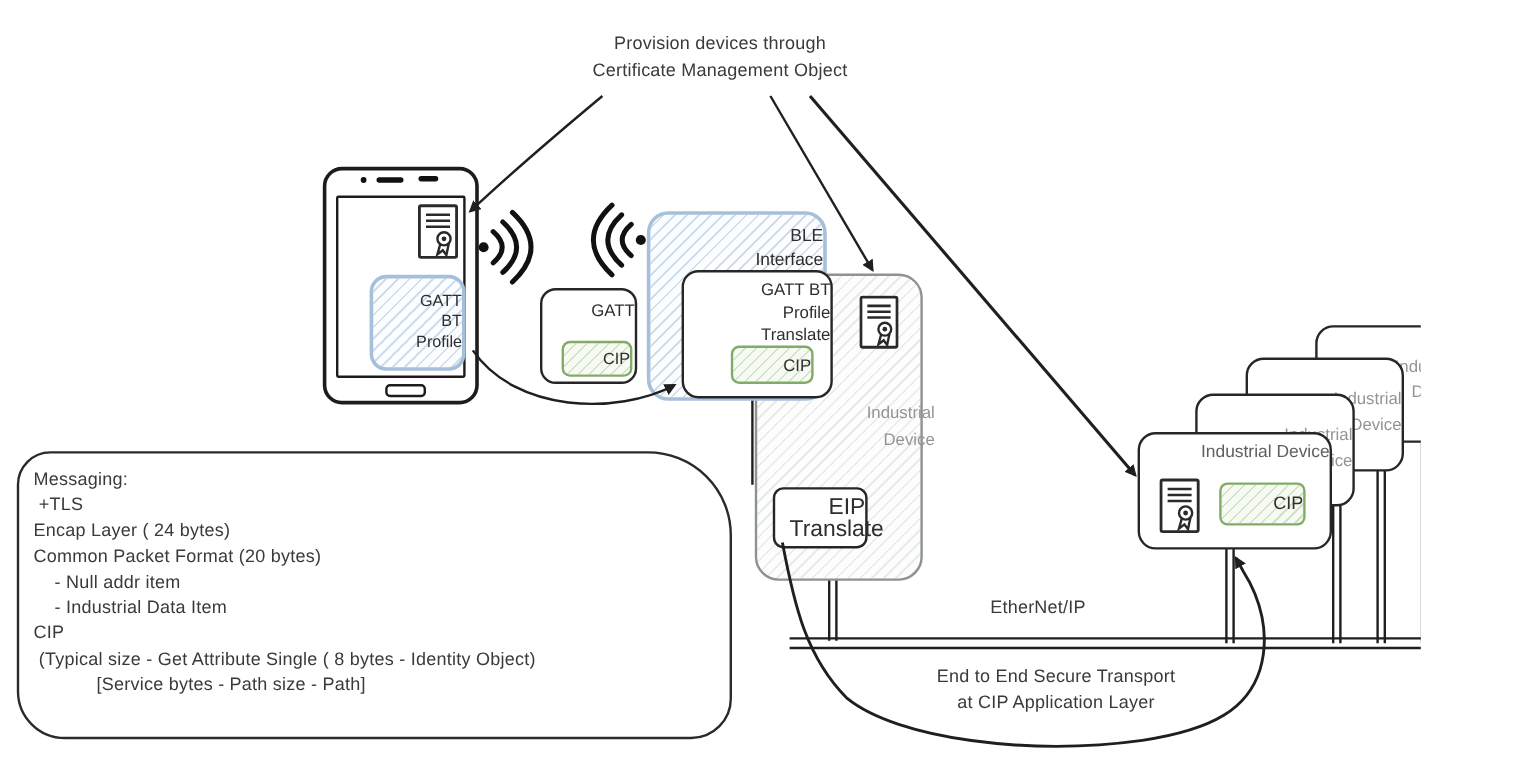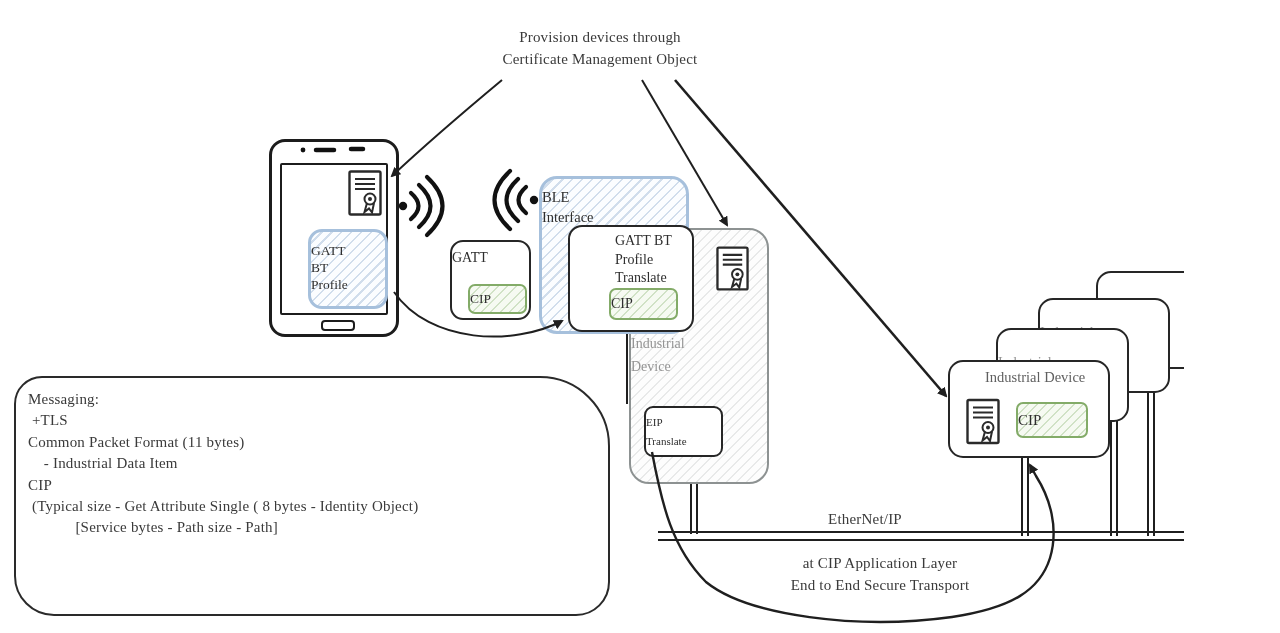--- a/index.html
+++ b/index.html
@@ -1,31 +1,31 @@
 <!DOCTYPE html>
 <html><head>
 <meta charset="utf-8">
 <style>
   html,body{margin:0;padding:0;background:#ffffff;}
   .canvas{position:relative;width:1184px;height:633px;background:#ffffff;overflow:hidden;
-          font-family:Liberation Serif, serif;color:#2e2e2e;}
+          font-family:Liberation Sans, sans-serif;color:#2e2e2e;}
   svg.layer{position:absolute;left:0;top:0;width:1280px;height:633px;}
   #bg-layer{z-index:1;}
   #fg-layer{z-index:3;pointer-events:none;}
   .abs{position:absolute;box-sizing:border-box;}
   .z2{z-index:2;}
   .note{text-align:center;font-size:15px;line-height:22px;color:#3a3a3a;letter-spacing:.2px;}
   .box{position:absolute;box-sizing:border-box;border:2.5px solid #262626;border-radius:12px;background:#fff;}
   .hatch-blue{border:3px solid #a6c0dc;border-radius:18px;
       background-image:repeating-linear-gradient(135deg,rgba(140,170,205,.38) 0 1.6px,transparent 1.6px 7px);}
   .hatch-green{border:2.2px solid #83ab68;border-radius:7px;
       background-image:repeating-linear-gradient(135deg,rgba(130,175,105,.32) 0 1.4px,transparent 1.4px 6.5px);}
   .hatch-gray{border:2px solid #8d9292;border-radius:20px;
       background-image:repeating-linear-gradient(135deg,rgba(150,155,155,.20) 0 1.4px,transparent 1.4px 7px);}
-  .lbl{text-align:left;font-size:14px;line-height:18.5px;color:#2e2e2e;}
+  .lbl{text-align:right;font-size:14px;line-height:18.5px;color:#2e2e2e;margin-left:12px;}
   .muted{color:#949494;}
   .msgbox{left:14px;top:376px;width:596px;height:240px;border:2.5px solid #2a2a2a;
       border-radius:28px 70px 34px 40px;background:#fff;padding:11px 0 0 12px;}
   .msgbox span{display:block;white-space:pre;font-size:15px;line-height:21.4px;color:#3a3a3a;letter-spacing:.2px;}
   .cert{position:absolute;}
 </style>
 </head>
 <body>
 
 <div class="canvas">
@@ -44,41 +44,43 @@
   </svg>
 
   <div class="abs z2 note" style="left:420px;top:26px;width:360px;">
     <span style="display:block">Provision devices through</span>
     <span style="display:block">Certificate Management Object</span>
   </div>
 
   <div class="abs z2 msgbox">
     <span>Messaging:</span>
     <span> +TLS</span>
-    <span>Common Packet Format (11 bytes)</span>
+    <span>Encap Layer ( 24 bytes)</span>
+    <span>Common Packet Format (20 bytes)</span>
+    <span>    - Null addr item</span>
     <span>    - Industrial Data Item</span>
     <span>CIP</span>
     <span> (Typical size - Get Attribute Single ( 8 bytes - Identity Object)</span>
     <span>            [Service bytes - Path size - Path]</span>
   </div>
 
   <div class="abs z2 hatch-gray" style="left:629px;top:228px;width:140px;height:256px;background-color:#fdfdfd;">
     <svg class="cert" style="left:85px;top:16px;" width="33" height="45" viewBox="0 0 34 46">
       <rect x="1.5" y="1.5" width="31" height="43" rx="1.5" fill="#fff" stroke="#2a2a2a" stroke-width="2.4"></rect>
       <path d="M7 9 h20 M7 14 h20 M7 19 h20" stroke="#2a2a2a" stroke-width="2.2" fill="none"></path>
       <circle cx="22" cy="29" r="5.5" fill="none" stroke="#2a2a2a" stroke-width="2"></circle>
       <circle cx="22" cy="29" r="2" fill="#2a2a2a"></circle>
       <path d="M19 33 L16.5 42 L21 38.5 L24 42.5 L26 33" fill="none" stroke="#2a2a2a" stroke-width="2"></path>
     </svg>
     <div class="abs lbl muted" style="left:0;top:102px;width:100%;line-height:23px;">
       <span style="display:block">Industrial</span>
       <span style="display:block">Device</span>
     </div>
     <div class="box" style="left:13px;top:176px;width:79px;height:51px;border-radius:9px;padding-top:5px;">
-      <div class="lbl" style="font-size:11px;line-height:19px;">
+      <div class="lbl" style="font-size:19px;line-height:19px;">
         <span style="display:block">EIP</span>
         <span style="display:block">Translate</span>
       </div>
     </div>
   </div>
 
   <div class="abs z2 hatch-blue" style="left:539px;top:176px;width:150px;height:158px;background-color:#fbfdff;">
     <div class="lbl" style="padding-top:8px;font-size:14.5px;line-height:20px;">
       <span style="display:block">BLE</span>
       <span style="display:block">Interface</span>
@@ -147,24 +149,24 @@
       <path d="M7 9 h20 M7 14 h20 M7 19 h20" stroke="#2a2a2a" stroke-width="2.2" fill="none"></path>
       <circle cx="22" cy="29" r="5.5" fill="none" stroke="#2a2a2a" stroke-width="2"></circle>
       <circle cx="22" cy="29" r="2" fill="#2a2a2a"></circle>
       <path d="M19 33 L16.5 42 L21 38.5 L24 42.5 L26 33" fill="none" stroke="#2a2a2a" stroke-width="2"></path>
     </svg>
     <div class="abs hatch-green" style="left:66px;top:40px;width:72px;height:36px;background-color:#f6faf2;">
       <div class="lbl" style="padding-top:7px;font-size:15px;">CIP</div>
     </div>
   </div>
 
-  <div class="abs z2 note" style="left:780px;top:508px;width:170px;">EtherNet/IP</div>
+  <div class="abs z2 note" style="left:780px;top:496px;width:170px;">EtherNet/IP</div>
   <div class="abs z2 note" style="left:735px;top:553px;width:290px;line-height:21.5px;">
+    <span style="display:block">End to End Secure Transport</span>
     <span style="display:block">at CIP Application Layer</span>
-    <span style="display:block">End to End Secure Transport</span>
   </div>
 
   <svg id="fg-layer" class="layer">
     <defs>
       <marker id="arr" markerWidth="10" markerHeight="10" refX="8" refY="5" orient="auto" markerUnits="userSpaceOnUse">
         <path d="M0 0 L10 5 L0 10 z" fill="#1f1f1f"></path>
       </marker>
     </defs>
     <g stroke="#1f1f1f" stroke-width="2" fill="none">
       <path d="M502 80 C 466 110 424 146 392 176" marker-end="url(#arr)"></path>

